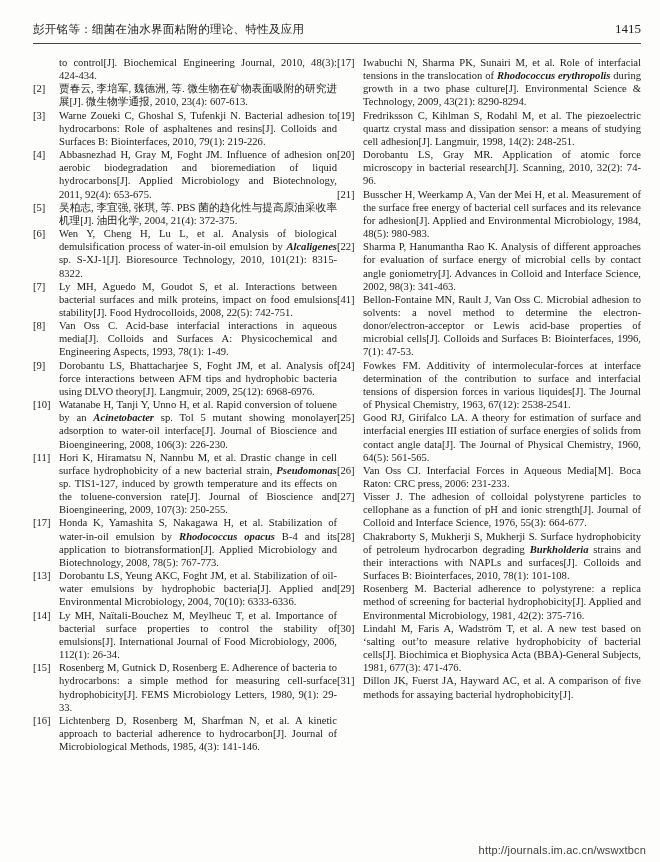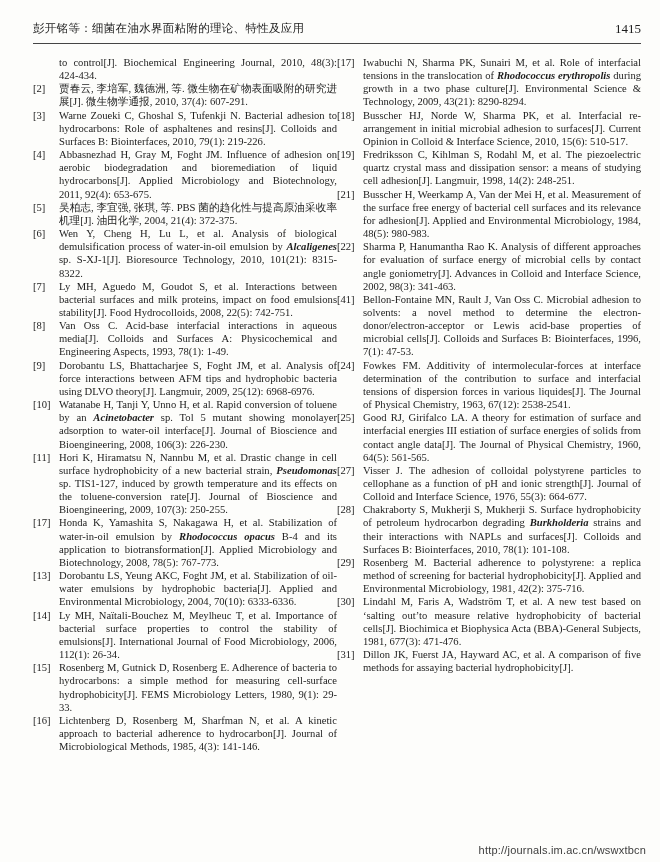--- a/index.html
+++ b/index.html
@@ -4,21 +4,21 @@
 <style>
   html,body { margin:0; padding:0; }
   body { background:#e8e8e8; }
   .page {
     position:relative; width:660px; height:862px; margin:0 auto;
     background:#fdfdfb; overflow:hidden;
     font-family:"Liberation Serif","DejaVu Serif",serif; color:#1c1c1c;
   }
   .header {
     position:absolute; left:33px; right:19px; top:21px;
-    display:flex; justify-content:space-between; align-items:flex-start;
+    display:flex; justify-content:space-between; align-items:center;
     border-bottom:1.5px solid #454545; padding-bottom:6px;
   }
   .running-title { font-size:11.5px; letter-spacing:0.3px; }
   .page-number { font-size:13px; }
   .content {
     position:absolute; left:33px; right:19px; top:56px;
     display:flex; 
   }
   .col { flex:1 1 0; min-width:0; }
   .ref {
@@ -44,21 +44,21 @@
   </div>
 
   <div class="content">
     <div class="col">
         <div class="ref">
           <span class="ref-num"></span>
           <span class="ref-body"><span>to control[J]. Biochemical Engineering Journal, 2010, 48(3): 424-434.</span></span>
         </div>
         <div class="ref">
           <span class="ref-num">[2]</span>
-          <span class="ref-body"><span>贾春云, 李培军, 魏德洲, 等. 微生物在矿物表面吸附的研究进展[J]. 微生物学通报, 2010, 37(4): 607-291.</span></span>
+          <span class="ref-body"><span>贾春云, 李培军, 魏德洲, 等. 微生物在矿物表面吸附的研究进展[J]. 微生物学通报, 2010, 23(4): 607-613.</span></span>
         </div>
         <div class="ref">
           <span class="ref-num">[3]</span>
           <span class="ref-body"><span>Warne Zoueki C, Ghoshal S, Tufenkji N. Bacterial adhesion to hydrocarbons: Role of asphaltenes and resins[J]. Colloids and Surfaces B: Biointerfaces, 2010, 79(1): 219-226.</span></span>
         </div>
         <div class="ref">
           <span class="ref-num">[4]</span>
           <span class="ref-body"><span>Abbasnezhad H, Gray M, Foght JM. Influence of adhesion on aerobic biodegradation and bioremediation of liquid hydrocarbons[J]. Applied Microbiology and Biotechnology, 2011, 92(4): 653-675.</span></span>
         </div>
         <div class="ref">
@@ -109,46 +109,50 @@
           <span class="ref-num">[16]</span>
           <span class="ref-body"><span>Lichtenberg D, Rosenberg M, Sharfman N, et al. A kinetic approach to bacterial adherence to hydrocarbon[J]. Journal of Microbiological Methods, 1985, 4(3): 141-146.</span></span>
         </div>
       </div>
     <div class="col">
         <div class="ref">
           <span class="ref-num">[17]</span>
           <span class="ref-body"><span>Iwabuchi N, Sharma PK, Sunairi M, et al. Role of interfacial tensions in the translocation of </span><i>Rhodococcus erythropolis</i><span> during growth in a two phase culture[J]. Environmental Science &amp; Technology, 2009, 43(21): 8290-8294.</span></span>
         </div>
         <div class="ref">
-          <span class="ref-num">[18]</span>
-          <span class="ref-body"><span>Busscher HJ, Norde W, Sharma PK, et al. Interfacial re-arrangement in initial microbial adhesion to surfaces[J]. Current Opinion in Colloid &amp; Interface Science, 2010, 15(6): 510-517.</span></span>
+          <span class="ref-num">[19]</span>
+          <span class="ref-body"><span>Fredriksson C, Kihlman S, Rodahl M, et al. The piezoelectric quartz crystal mass and dissipation sensor: a means of studying cell adhesion[J]. Langmuir, 1998, 14(2): 248-251.</span></span>
         </div>
         <div class="ref">
-          <span class="ref-num">[19]</span>
-          <span class="ref-body"><span>Fredriksson C, Kihlman S, Rodahl M, et al. The piezoelectric quartz crystal mass and dissipation sensor: a means of studying cell adhesion[J]. Langmuir, 1998, 14(2): 248-251.</span></span>
+          <span class="ref-num">[20]</span>
+          <span class="ref-body"><span>Dorobantu LS, Gray MR. Application of atomic force microscopy in bacterial research[J]. Scanning, 2010, 32(2): 74-96.</span></span>
         </div>
         <div class="ref">
           <span class="ref-num">[21]</span>
           <span class="ref-body"><span>Busscher H, Weerkamp A, Van der Mei H, et al. Measurement of the surface free energy of bacterial cell surfaces and its relevance for adhesion[J]. Applied and Environmental Microbiology, 1984, 48(5): 980-983.</span></span>
         </div>
         <div class="ref">
           <span class="ref-num">[22]</span>
           <span class="ref-body"><span>Sharma P, Hanumantha Rao K. Analysis of different approaches for evaluation of surface energy of microbial cells by contact angle goniometry[J]. Advances in Colloid and Interface Science, 2002, 98(3): 341-463.</span></span>
         </div>
         <div class="ref">
           <span class="ref-num">[41]</span>
           <span class="ref-body"><span>Bellon-Fontaine MN, Rault J, Van Oss C. Microbial adhesion to solvents: a novel method to determine the electron-donor/electron-acceptor or Lewis acid-base properties of microbial cells[J]. Colloids and Surfaces B: Biointerfaces, 1996, 7(1): 47-53.</span></span>
         </div>
         <div class="ref">
           <span class="ref-num">[24]</span>
           <span class="ref-body"><span>Fowkes FM. Additivity of intermolecular-forces at interface determination of the contribution to surface and interfacial tensions of dispersion forces in various liquides[J]. The Journal of Physical Chemistry, 1963, 67(12): 2538-2541.</span></span>
         </div>
         <div class="ref">
           <span class="ref-num">[25]</span>
           <span class="ref-body"><span>Good RJ, Girifalco LA. A theory for estimation of surface and interfacial energies III estiation of surface energies of solids from contact angle data[J]. The Journal of Physical Chemistry, 1960, 64(5): 561-565.</span></span>
+        </div>
+        <div class="ref">
+          <span class="ref-num">[26]</span>
+          <span class="ref-body"><span>Van Oss CJ. Interfacial Forces in Aqueous Media[M]. Boca Raton: CRC press, 2006: 231-233.</span></span>
         </div>
         <div class="ref">
           <span class="ref-num">[27]</span>
           <span class="ref-body"><span>Visser J. The adhesion of colloidal polystyrene particles to cellophane as a function of pH and ionic strength[J]. Journal of Colloid and Interface Science, 1976, 55(3): 664-677.</span></span>
         </div>
         <div class="ref">
           <span class="ref-num">[28]</span>
           <span class="ref-body"><span>Chakraborty S, Mukherji S, Mukherji S. Surface hydrophobicity of petroleum hydrocarbon degrading </span><i>Burkholderia</i><span> strains and their interactions with NAPLs and surfaces[J]. Colloids and Surfaces B: Biointerfaces, 2010, 78(1): 101-108.</span></span>
         </div>
         <div class="ref">

